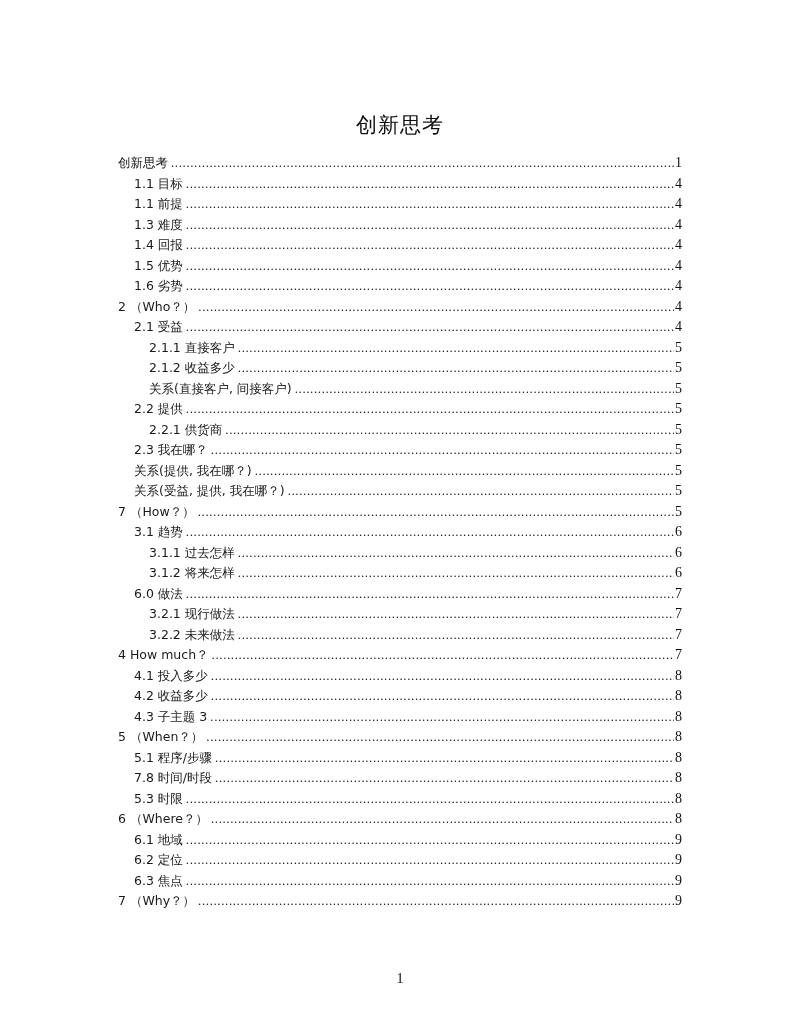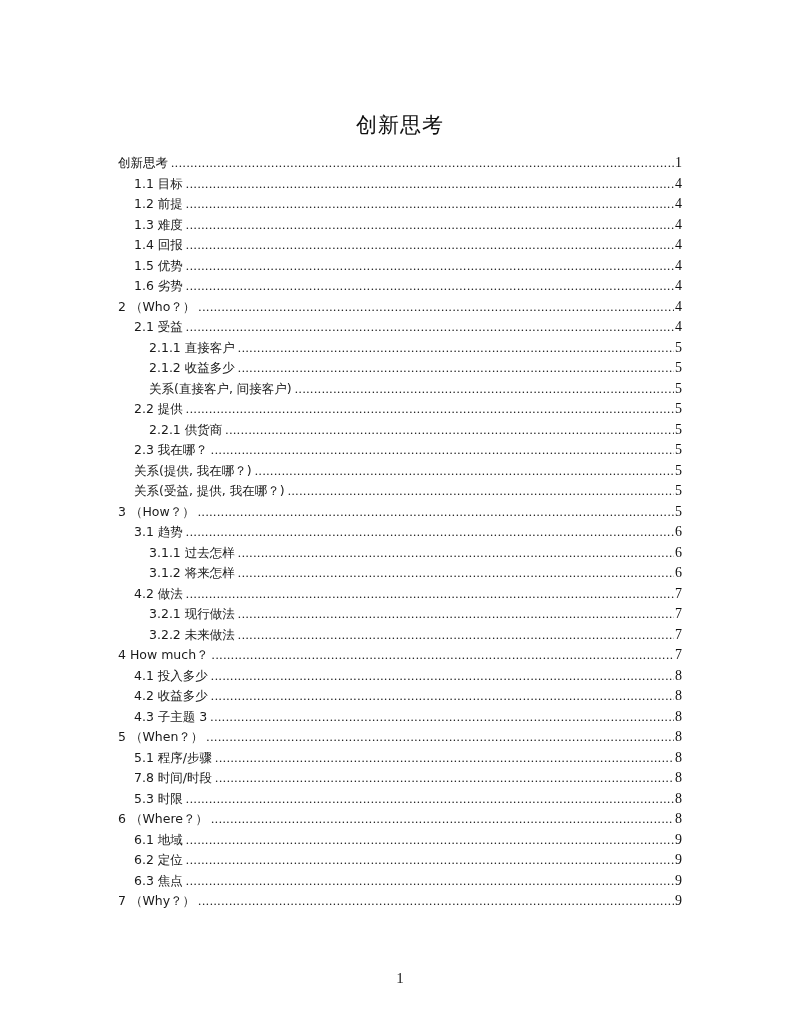--- a/index.html
+++ b/index.html
@@ -92,21 +92,21 @@
     <span class="toc-label">创新思考</span>
     <span class="toc-leader"></span>
     <span class="toc-page">1</span>
   </div>
       <div class="toc-row lvl2">
     <span class="toc-label">1.1 目标</span>
     <span class="toc-leader"></span>
     <span class="toc-page">4</span>
   </div>
       <div class="toc-row lvl2">
-    <span class="toc-label">1.2 前提</span>
+    <span class="toc-label">1.1 前提</span>
     <span class="toc-leader"></span>
     <span class="toc-page">4</span>
   </div>
       <div class="toc-row lvl2">
     <span class="toc-label">1.3 难度</span>
     <span class="toc-leader"></span>
     <span class="toc-page">4</span>
   </div>
       <div class="toc-row lvl2">
     <span class="toc-label">1.4 回报</span>
@@ -167,41 +167,41 @@
     <span class="toc-label">关系(提供, 我在哪？)</span>
     <span class="toc-leader"></span>
     <span class="toc-page">5</span>
   </div>
       <div class="toc-row lvl2">
     <span class="toc-label">关系(受益, 提供, 我在哪？)</span>
     <span class="toc-leader"></span>
     <span class="toc-page">5</span>
   </div>
       <div class="toc-row lvl1">
-    <span class="toc-label">3 （How？）</span>
+    <span class="toc-label">7 （How？）</span>
     <span class="toc-leader"></span>
     <span class="toc-page">5</span>
   </div>
       <div class="toc-row lvl2">
     <span class="toc-label">3.1 趋势</span>
     <span class="toc-leader"></span>
     <span class="toc-page">6</span>
   </div>
       <div class="toc-row lvl3">
     <span class="toc-label">3.1.1 过去怎样</span>
     <span class="toc-leader"></span>
     <span class="toc-page">6</span>
   </div>
       <div class="toc-row lvl3">
     <span class="toc-label">3.1.2 将来怎样</span>
     <span class="toc-leader"></span>
     <span class="toc-page">6</span>
   </div>
       <div class="toc-row lvl2">
-    <span class="toc-label">4.2 做法</span>
+    <span class="toc-label">6.0 做法</span>
     <span class="toc-leader"></span>
     <span class="toc-page">7</span>
   </div>
       <div class="toc-row lvl3">
     <span class="toc-label">3.2.1 现行做法</span>
     <span class="toc-leader"></span>
     <span class="toc-page">7</span>
   </div>
       <div class="toc-row lvl3">
     <span class="toc-label">3.2.2 未来做法</span>

